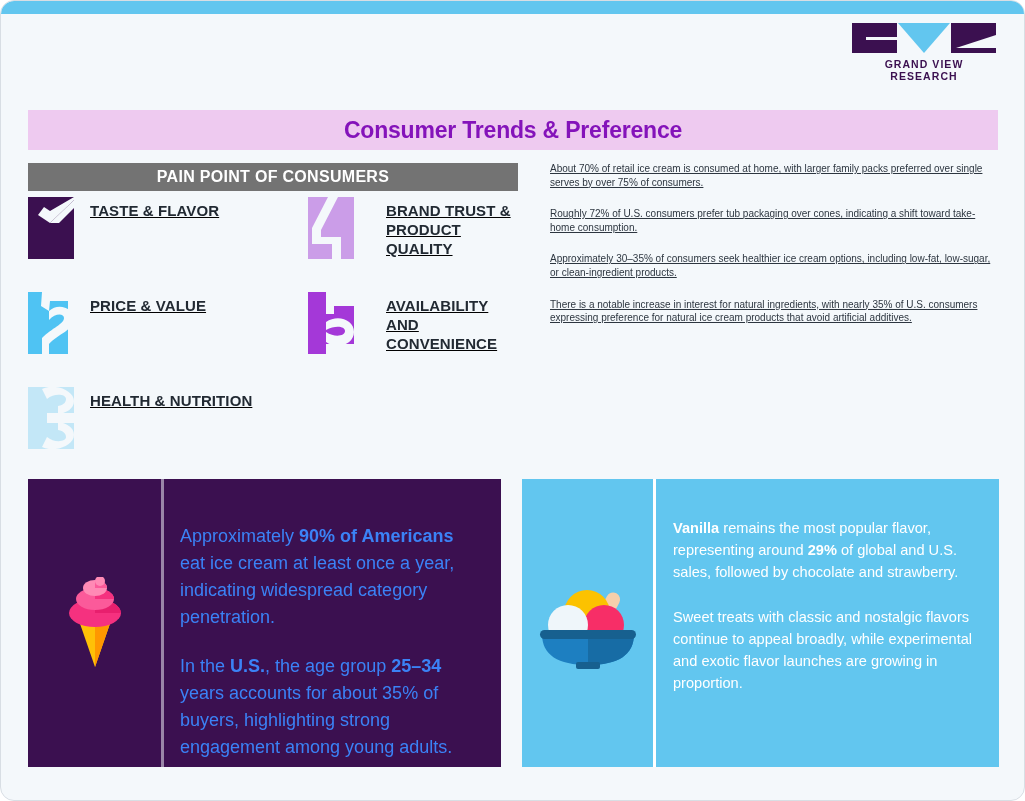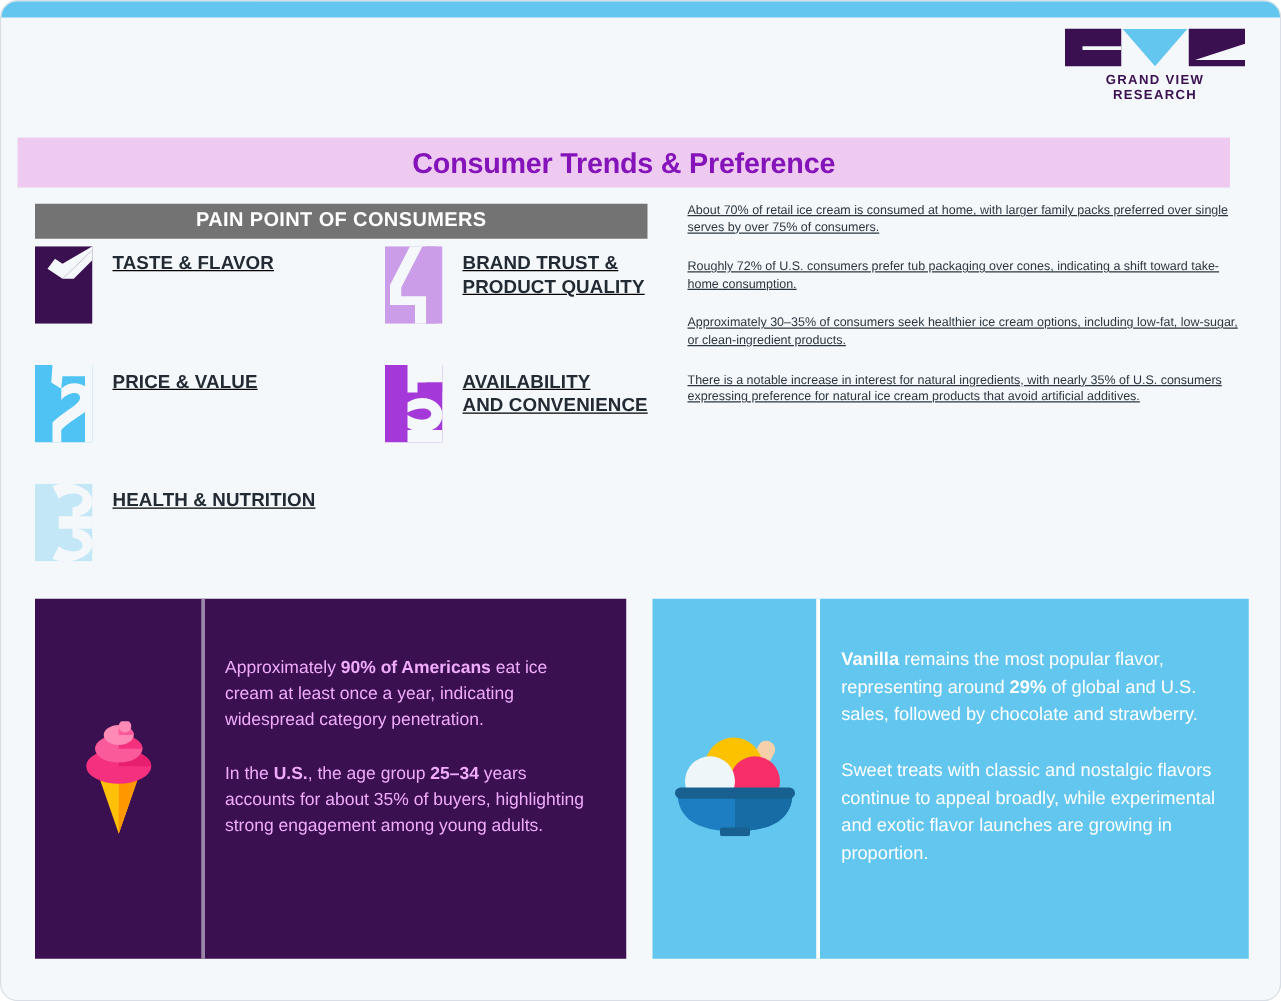--- a/index.html
+++ b/index.html
@@ -45,21 +45,21 @@
     background: #62c6ef;
     clip-path: polygon(0 0, 100% 0, 50% 100%);
   }
   .logo-text {
     margin-top: 3px; font-size: 10.5px; font-weight: bold;
     letter-spacing: 1.05px; color: #3b1050; text-align: center;
   }
 
   
   .title-banner {
-    position: absolute; left: 13px; top: 109px;
+    position: absolute; left: 27px; top: 109px;
     width: 970px; height: 40px;
     background: #eecaf0;
     display: flex; align-items: center; justify-content: center;
   }
   .title-banner h1 {
     font-size: 23px; font-weight: bold; color: #8413ba;
     letter-spacing: -0.2px;
   }
 
   
@@ -71,21 +71,21 @@
   }
   .pain-header span {
     color: #ffffff; font-size: 16px; font-weight: bold; letter-spacing: 0.3px;
   }
   .pain-grid {
     position: absolute; left: 27px; top: 196px;
     width: 500px;
   }
   .pain-row { display: flex; height: 95px; }
   .pain-item { display: flex; align-items: flex-start; width: 280px; text-decoration: underline; }
-  .pain-item.second { width: 220px; }
+  .pain-item.second { width: 220px; gap: 16px; }
   .num-icon { width: 46px; height: 62px; flex: 0 0 46px; margin-right: 16px; }
   .pain-label {
     font-size: 15px; font-weight: bold; color: #222a33;
     line-height: 1.28; padding-top: 4px; letter-spacing: 0.1px;
   }
 
   
   .stats-col {
     position: absolute; left: 549px; top: 161px; width: 450px;
   }
@@ -99,21 +99,21 @@
     width: 473px; height: 288px;
     background: #3b1050;
     display: flex;
   }
   .card-dark .img-pane {
     width: 136px; flex: 0 0 136px; position: relative;
     border-right: 3px solid #9a86a8;
   }
   .card-dark .txt-pane { flex: 1; padding: 44px 28px 0 16px; }
   .card-dark p {
-    color: #f0abfc; font-size: 14px; line-height: 1.5; margin-bottom: 22px;
+    color: #3b82f6; font-size: 18px; line-height: 1.5; margin-bottom: 22px;
   }
   .card-dark b { font-weight: bold; }
 
   .card-blue {
     position: absolute; left: 521px; top: 478px;
     width: 477px; height: 288px;
     background: #62c6ef;
     display: flex;
   }
   .card-blue .img-pane {

